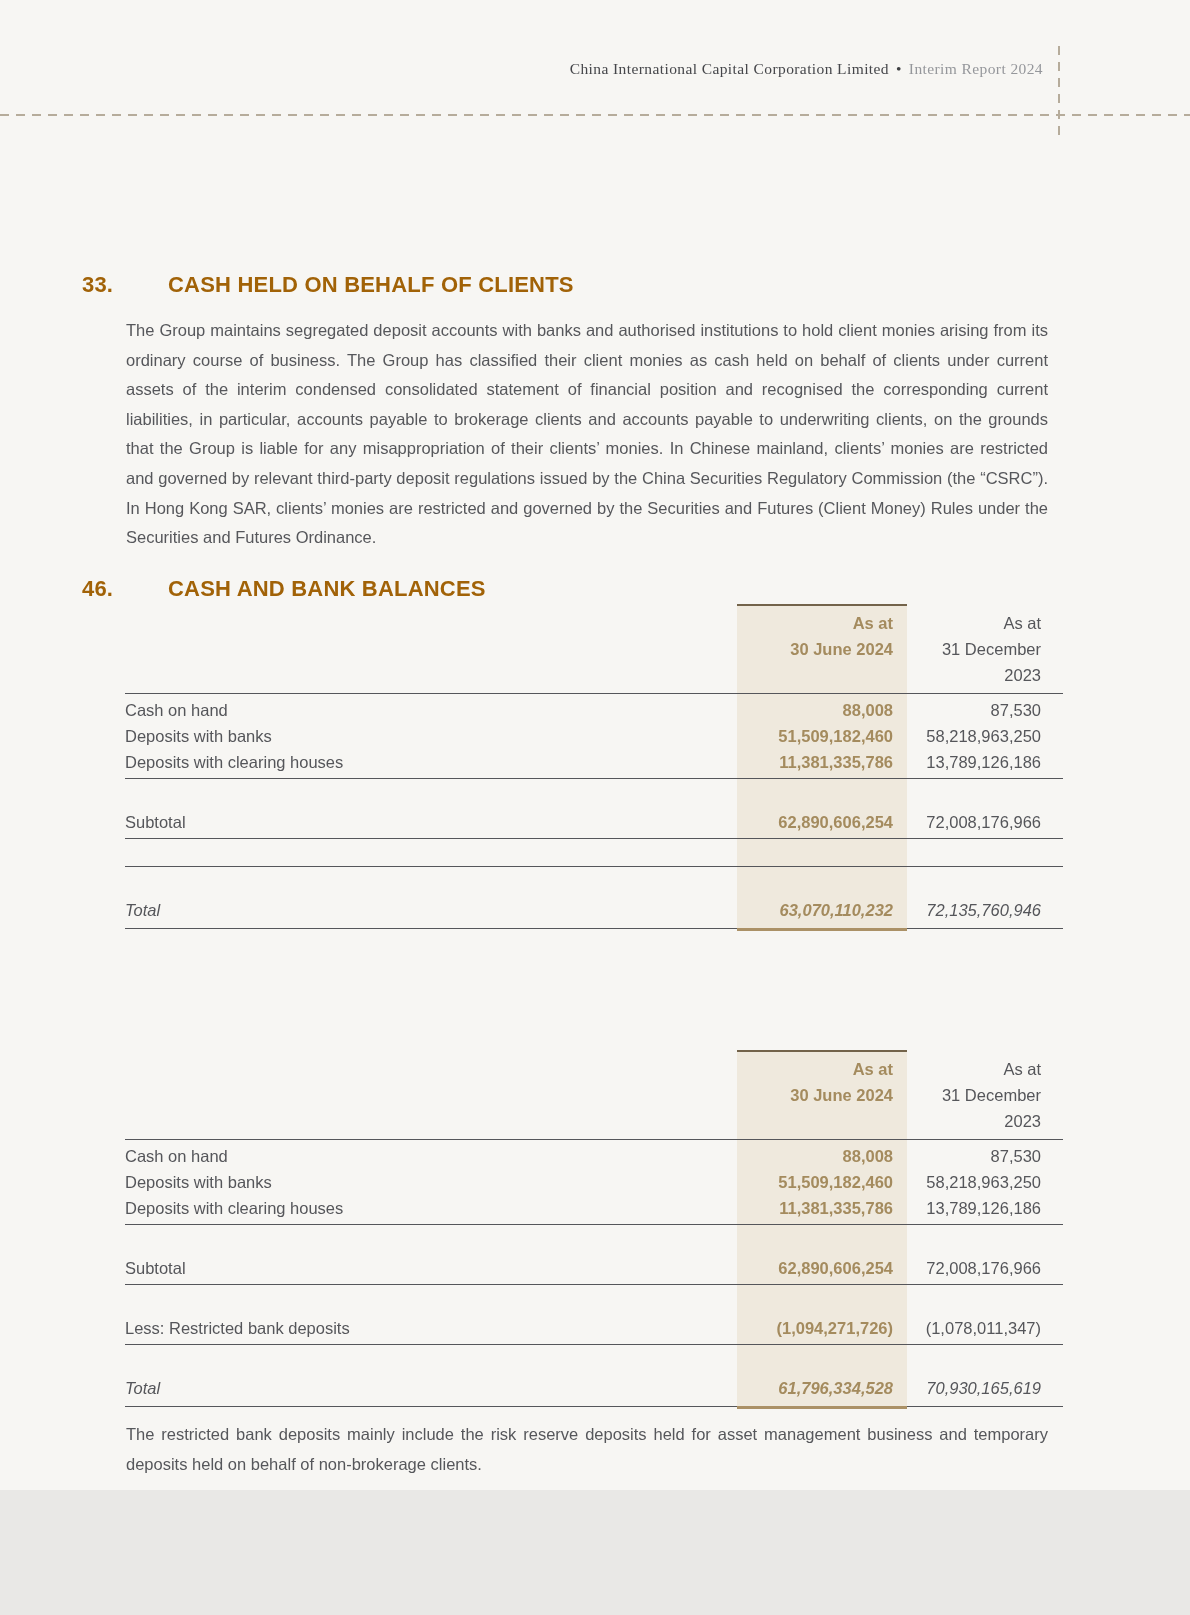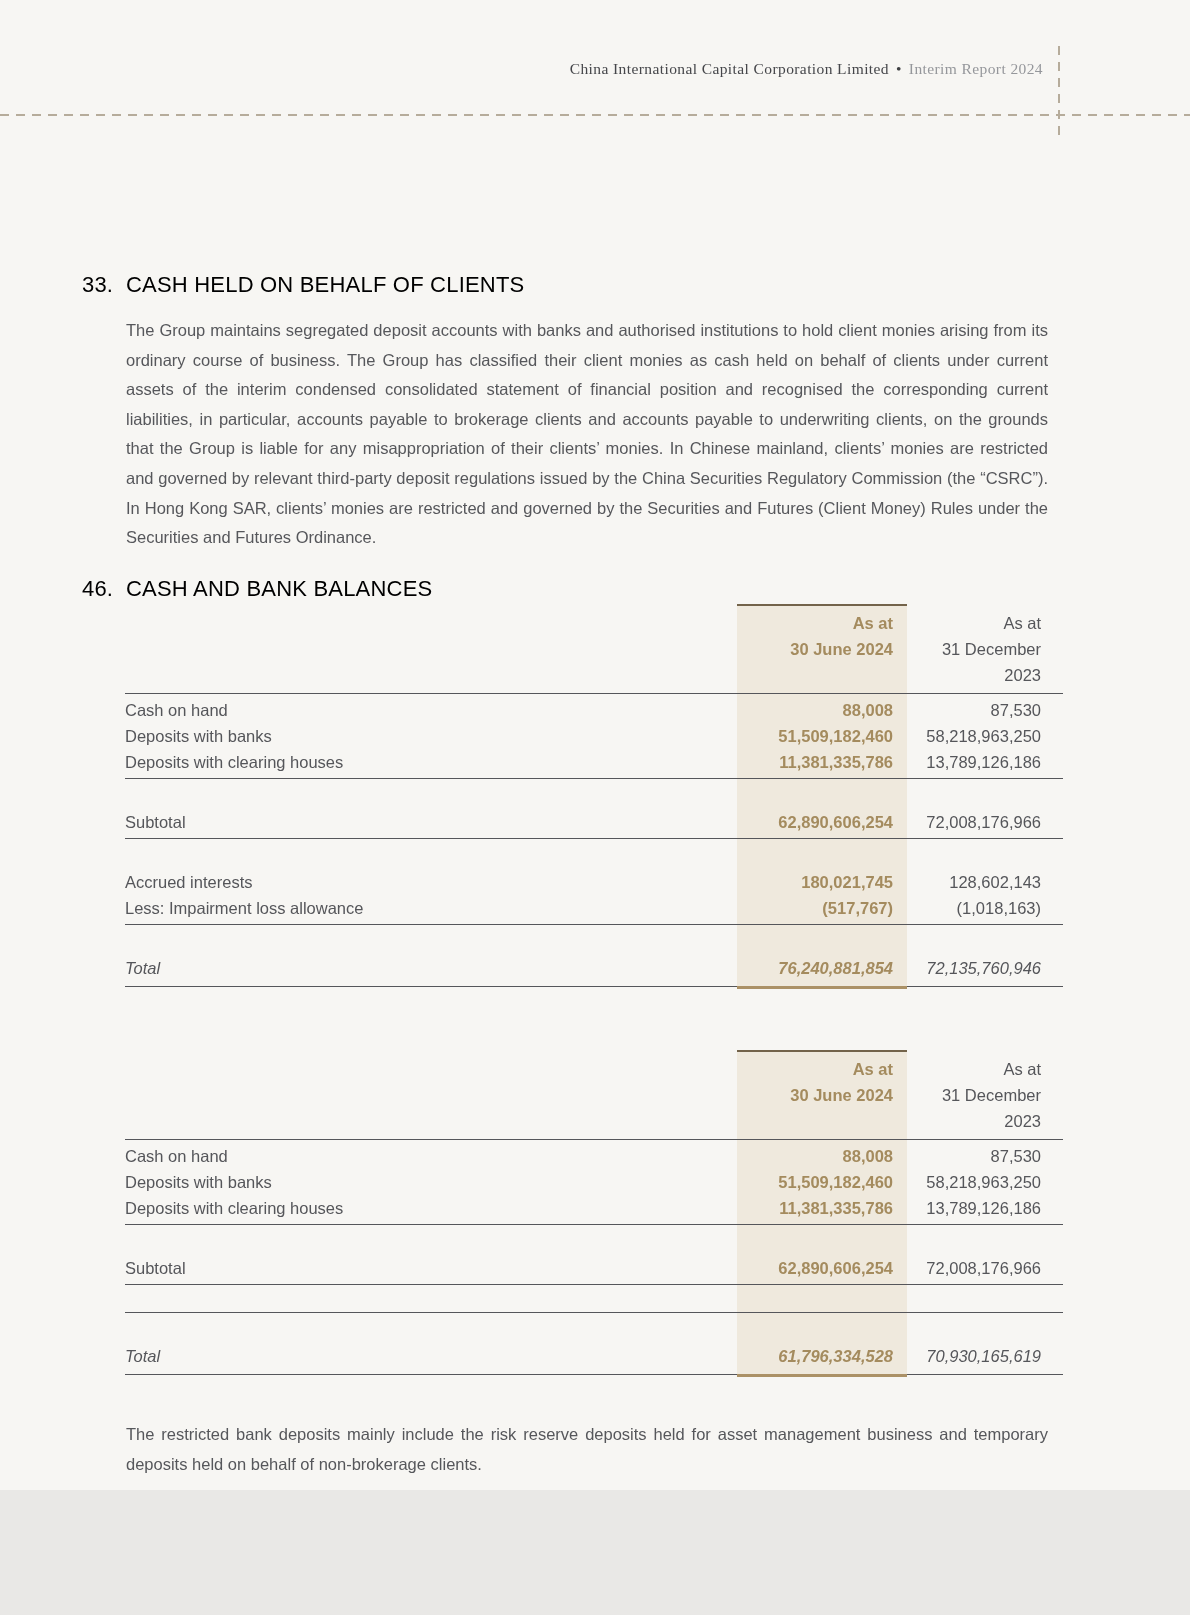--- a/index.html
+++ b/index.html
@@ -31,22 +31,22 @@
   }
   .vdash {
     position: absolute; top: 46px; left: 1058px;
     width: 2px; height: 90px;
     background: repeating-linear-gradient(180deg, #b6ac9b 0 9px, transparent 9px 16px);
   }
 
   
   .section-heading {
     position: absolute; left: 82px; display: flex;
-    color: #000000; font-weight: normal;
-    font-size: 22px; letter-spacing: 0.2px; white-space: nowrap;
+    color: #a16207; font-weight: bold;
+    font-size: 22px; letter-spacing: 0.2px; white-space: nowrap; gap: 42px;
   }
   .section-heading .num { width: 44px; flex: 0 0 44px; }
   #h33 { top: 272px; }
   #h34 { top: 576px; }
   #h35 { top: 995px; }
 
   
   .body-text {
     position: absolute; left: 126px; width: 922px;
     font-size: 16.5px; line-height: 29.6px;
@@ -156,39 +156,27 @@
     <div class="t-group t-flow">
       <div class="t-row">
         <div class="t-lab">Subtotal</div>
         <div class="col-a">62,890,606,254</div>
         <div class="col-b">72,008,176,966</div>
       </div>
     </div>
     <div class="t-rule t-flow"></div>
     <div class="t-spacer t-flow"></div>
 
-    <div class="t-group t-flow">
-      <div class="t-row">
-        <div class="t-lab">Accrued interests</div>
-        <div class="col-a">180,021,745</div>
-        <div class="col-b">128,602,143</div>
-      </div>
-      <div class="t-row">
-        <div class="t-lab">Less: Impairment loss allowance</div>
-        <div class="col-a">(517,767)</div>
-        <div class="col-b">(1,018,163)</div>
-      </div>
-    </div>
     <div class="t-rule t-flow"></div>
     <div class="t-spacer t-flow"></div>
 
     <div class="t-group total t-flow">
       <div class="t-row">
         <div class="t-lab">Total</div>
-        <div class="col-a">76,240,881,854</div>
+        <div class="col-a">63,070,110,232</div>
         <div class="col-b">72,135,760,946</div>
       </div>
     </div>
     <div class="t-rule t-flow"></div>
     <div class="hl-bottom"></div>
   </div>
 
 
   <div class="fin-table" id="t35">
     <div class="hl-col"></div>
@@ -229,20 +217,27 @@
     <div class="t-group t-flow">
       <div class="t-row">
         <div class="t-lab">Subtotal</div>
         <div class="col-a">62,890,606,254</div>
         <div class="col-b">72,008,176,966</div>
       </div>
     </div>
     <div class="t-rule t-flow"></div>
     <div class="t-spacer t-flow"></div>
 
+    <div class="t-group t-flow">
+      <div class="t-row">
+        <div class="t-lab">Less: Restricted bank deposits</div>
+        <div class="col-a">(1,094,271,726)</div>
+        <div class="col-b">(1,078,011,347)</div>
+      </div>
+    </div>
     <div class="t-rule t-flow"></div>
     <div class="t-spacer t-flow"></div>
 
     <div class="t-group total t-flow">
       <div class="t-row">
         <div class="t-lab">Total</div>
         <div class="col-a">61,796,334,528</div>
         <div class="col-b">70,930,165,619</div>
       </div>
     </div>

